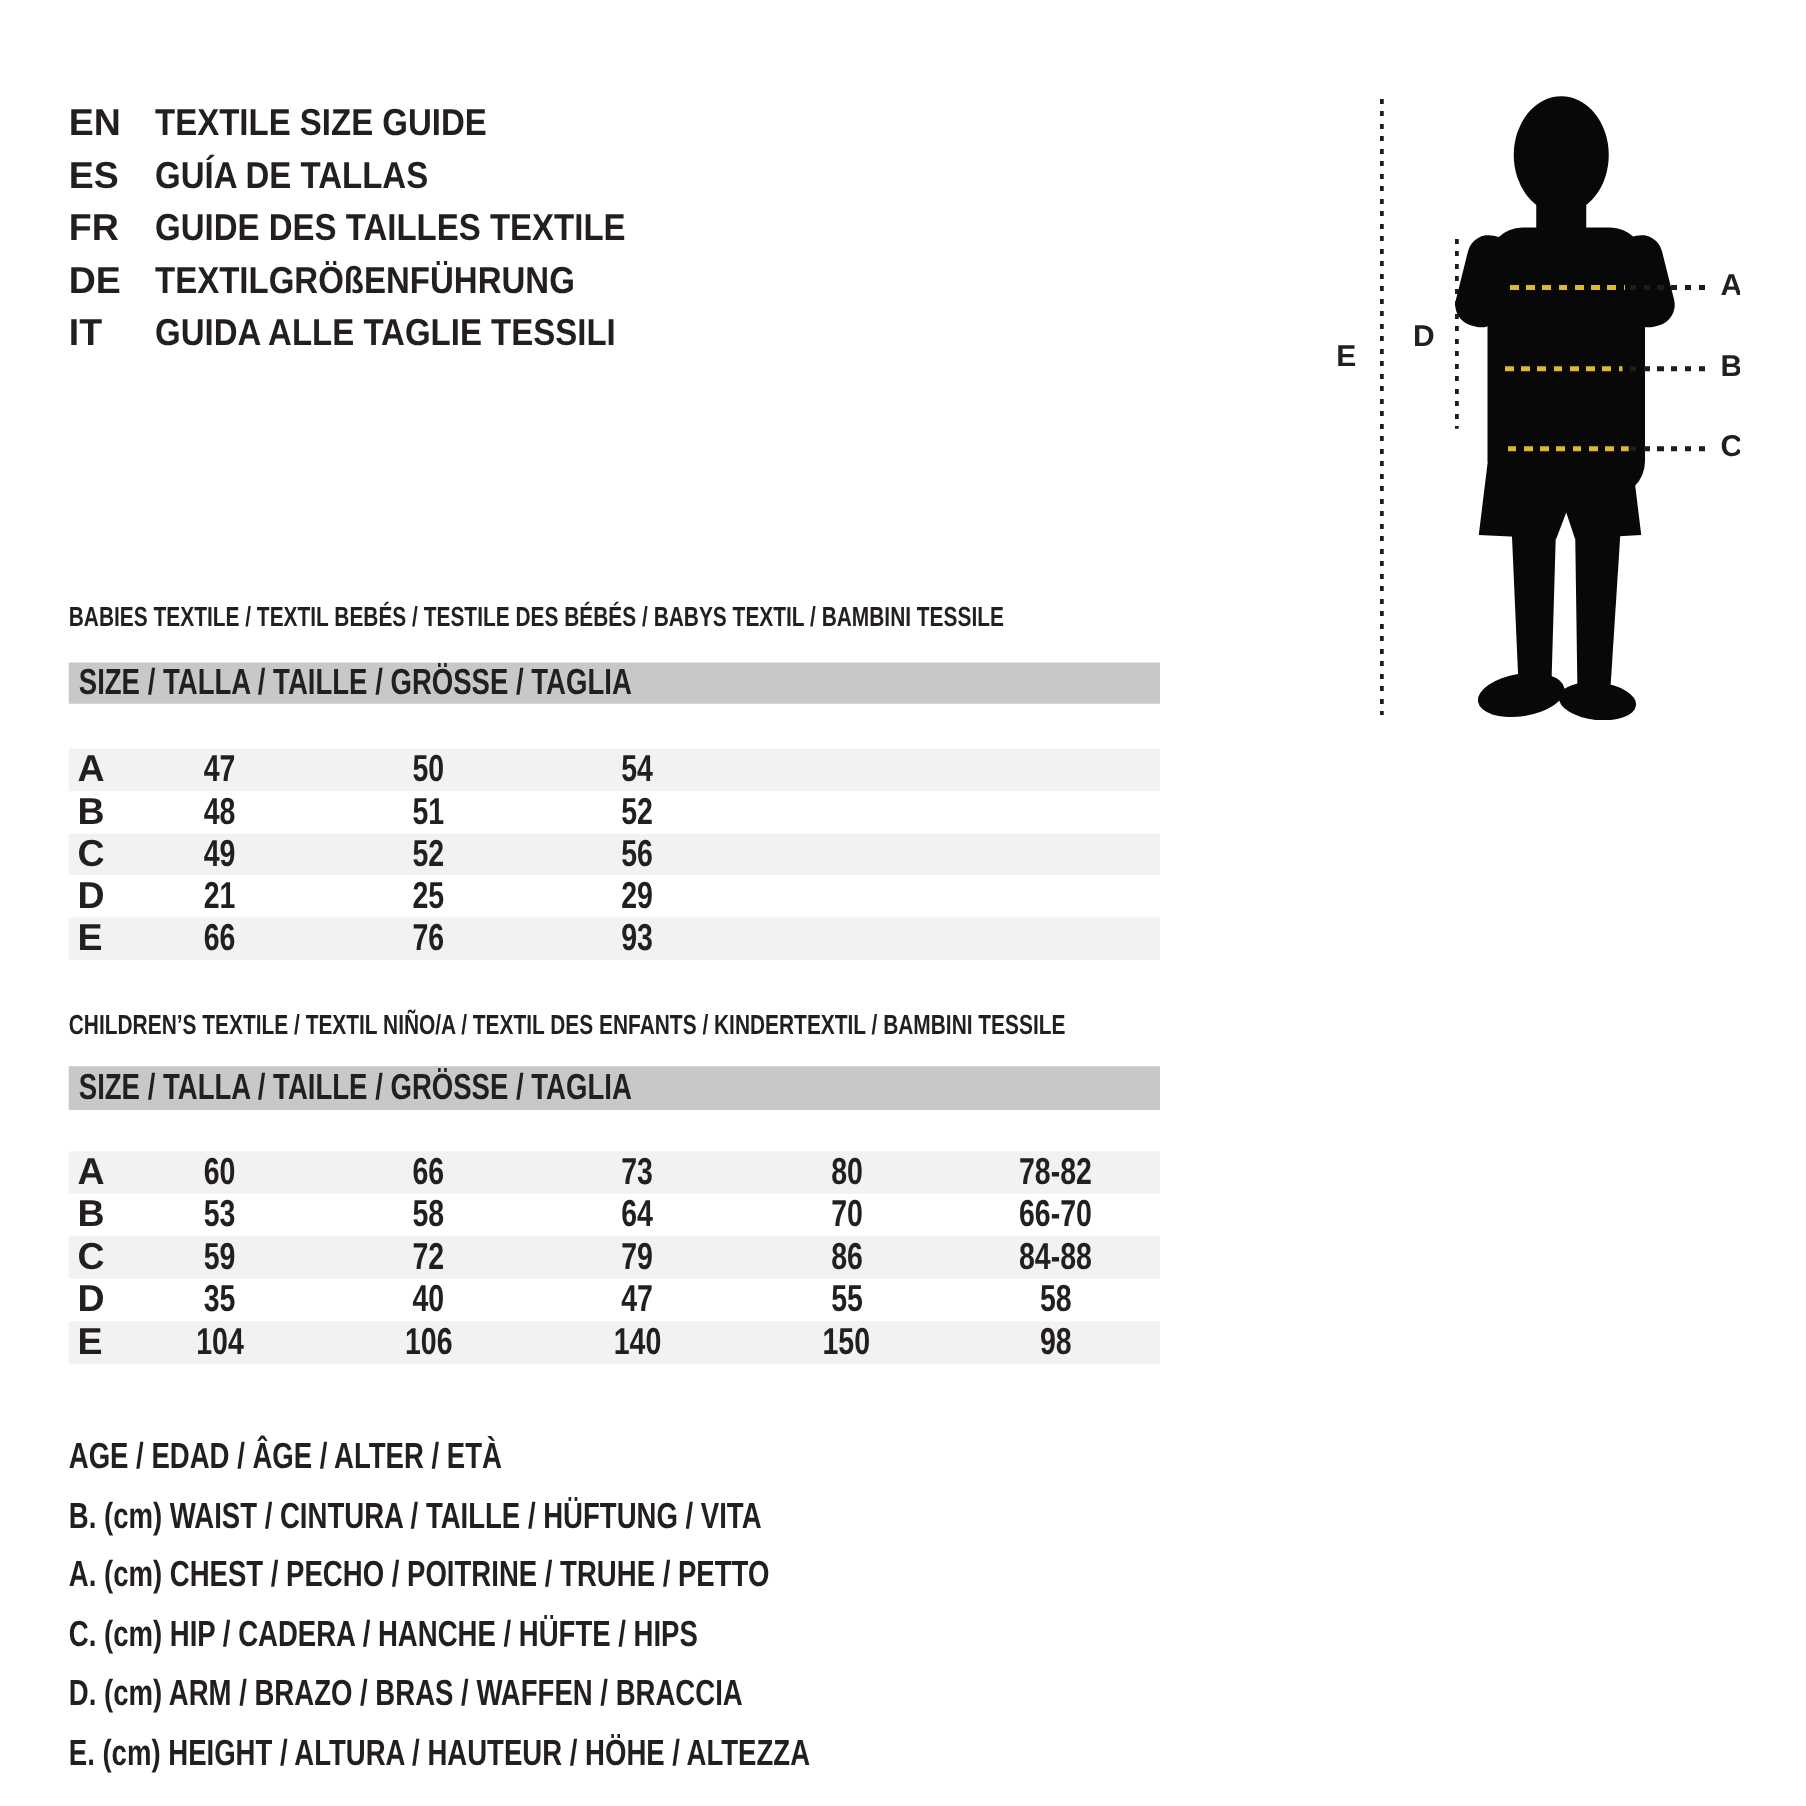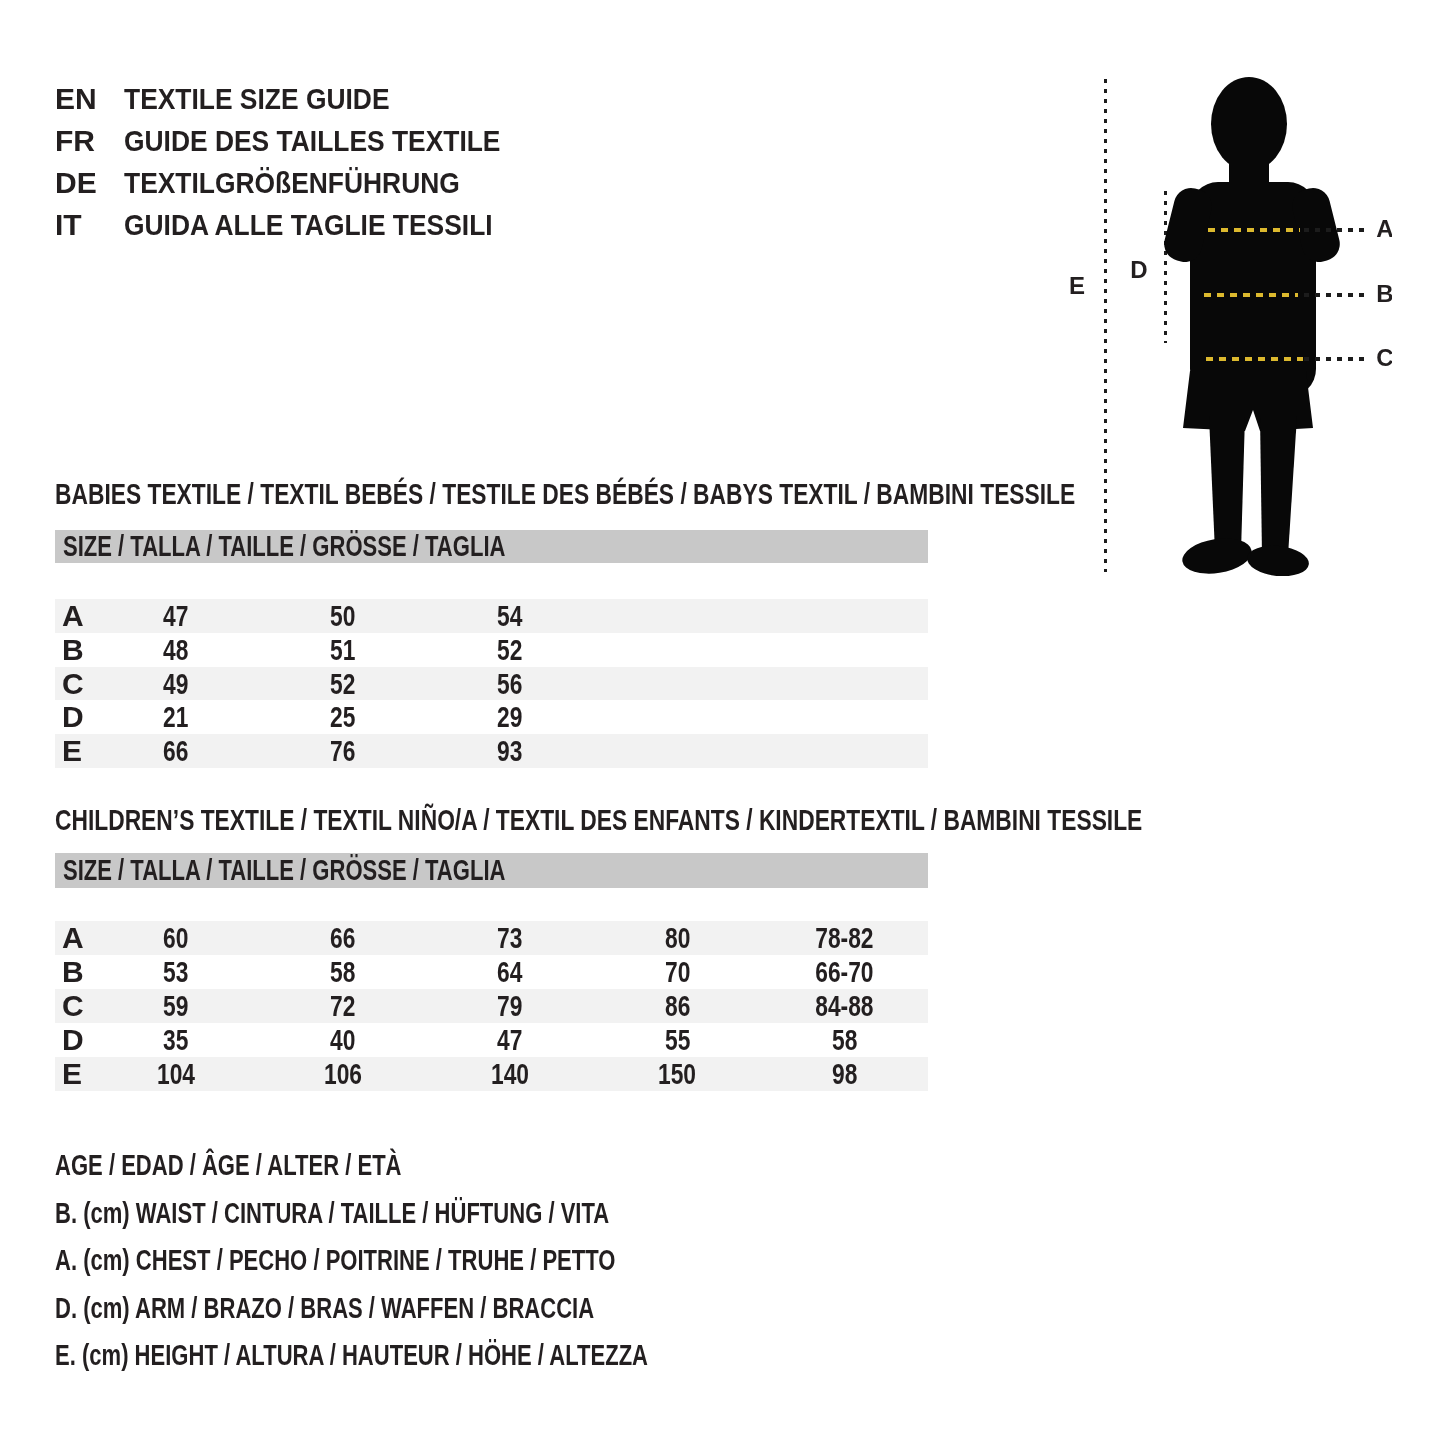--- a/index.html
+++ b/index.html
@@ -15,40 +15,44 @@
   
   #lang-block{left:55px;top:78px;font-size:30px;}
   .lang-row{display:flex;height:42px;line-height:42px;}
   .lang-code{width:69px;flex:0 0 69px;}
   
   .vdots{width:3px;background:repeating-linear-gradient(180deg,#1c1c1c 0 4px,transparent 4px 10px);}
   .ydash{height:4px;background:repeating-linear-gradient(90deg,#dcb92e 0 7px,transparent 7px 13px);}
   .kdash{height:4px;background:repeating-linear-gradient(90deg,#1c1c1c 0 5px,transparent 5px 11px);}
   .marker{font-size:24px;width:30px;text-align:center;line-height:28px;}
   
-  .sec-title{font-size:30px;line-height:32px;}
+  .sec-title{font-size:22px;line-height:32px;}
   
   .sizebar{width:873px;height:33px;background:#c8c8c8;line-height:33px;padding-left:8px;box-sizing:border-box;font-size:29px;}
   .trow{display:grid;grid-template-columns:37px repeat(5,1fr);width:873px;align-items:center;font-size:30px;}
   .trow .lab{text-align:left;padding-left:7px;}
   .trow .cell{text-align:center;}
   .stripe{background:#f2f2f2;}
   
   #legend{left:55px;top:1142px;font-size:29px;}
   .leg-line{height:47.5px;line-height:47.5px;}
 </style>
 </head>
 <body>
 
 <div id="canvas">
 
   <div id="lang-block" class="abs">
     <div class="lang-row">
       <span class="lang-code">EN</span>
       <span class="cx" style="transform:scaleX(.88);">TEXTILE SIZE GUIDE</span>
+    </div>
+    <div class="lang-row">
+      <span class="lang-code">ES</span>
+      <span class="cx" style="transform:scaleX(.88);">GUÍA DE TALLAS</span>
     </div>
     <div class="lang-row">
       <span class="lang-code">FR</span>
       <span class="cx" style="transform:scaleX(.88);">GUIDE DES TAILLES TEXTILE</span>
     </div>
     <div class="lang-row">
       <span class="lang-code">DE</span>
       <span class="cx" style="transform:scaleX(.88);">TEXTILGRÖßENFÜHRUNG</span>
     </div>
     <div class="lang-row">
@@ -194,17 +198,18 @@
     <div class="cell"><span class="cxc">106</span></div>
     <div class="cell"><span class="cxc">140</span></div>
     <div class="cell"><span class="cxc">150</span></div>
     <div class="cell"><span class="cxc">98</span></div>
   </div>
 
   <div id="legend" class="abs">
     <div class="leg-line"><span class="cx">AGE / EDAD / ÂGE / ALTER / ETÀ</span></div>
     <div class="leg-line"><span class="cx">B. (cm) WAIST / CINTURA / TAILLE / HÜFTUNG / VITA</span></div>
     <div class="leg-line"><span class="cx">A. (cm) CHEST / PECHO / POITRINE / TRUHE / PETTO</span></div>
+    <div class="leg-line"><span class="cx">C. (cm) HIP / CADERA / HANCHE / HÜFTE / HIPS</span></div>
     <div class="leg-line"><span class="cx">D. (cm) ARM / BRAZO / BRAS / WAFFEN / BRACCIA</span></div>
     <div class="leg-line"><span class="cx">E. (cm) HEIGHT / ALTURA / HAUTEUR / HÖHE / ALTEZZA</span></div>
   </div>
 
 </div>
 
 </body></html>

